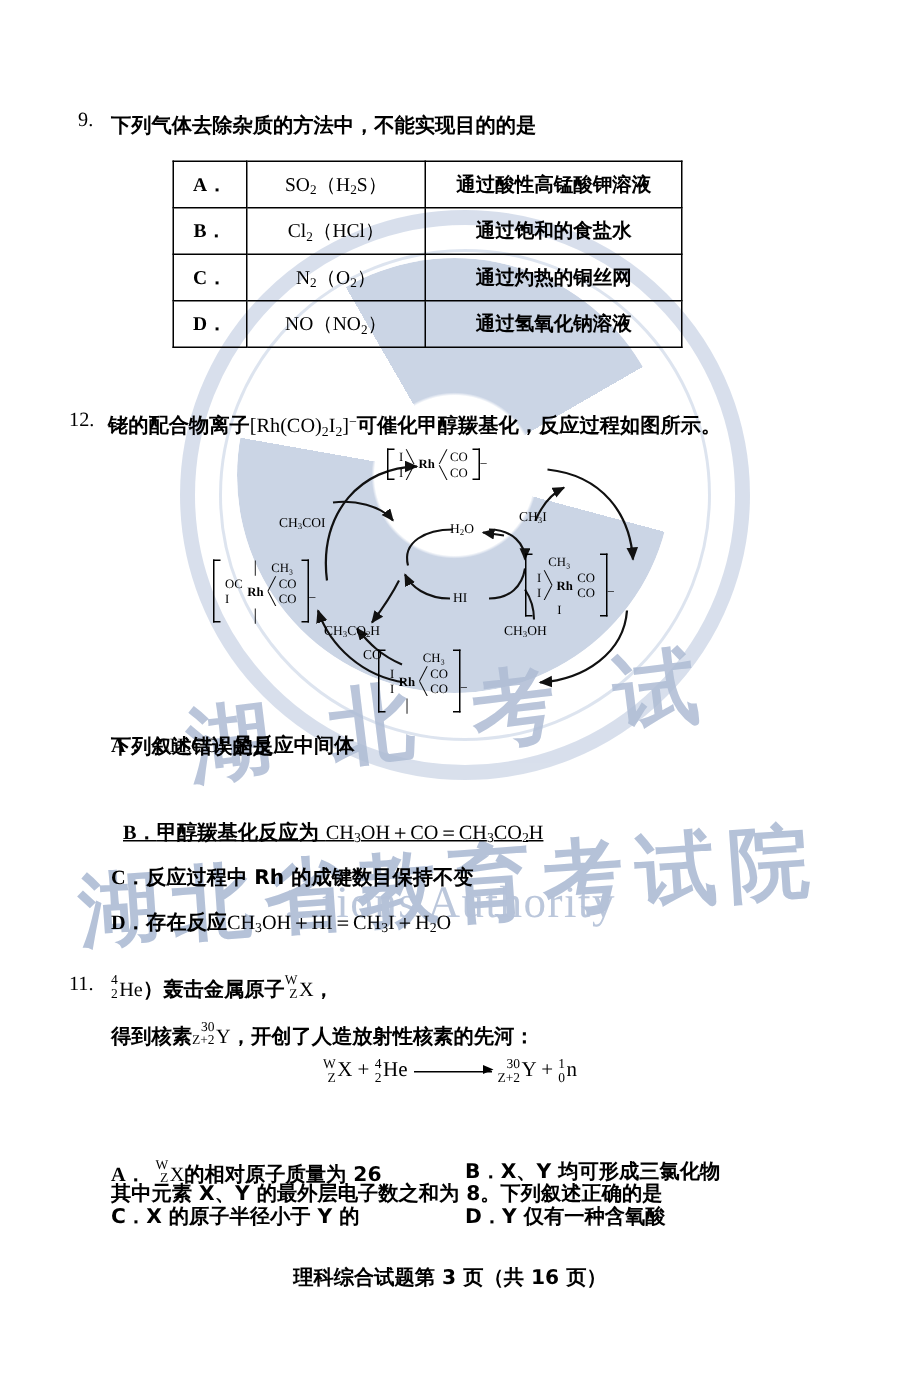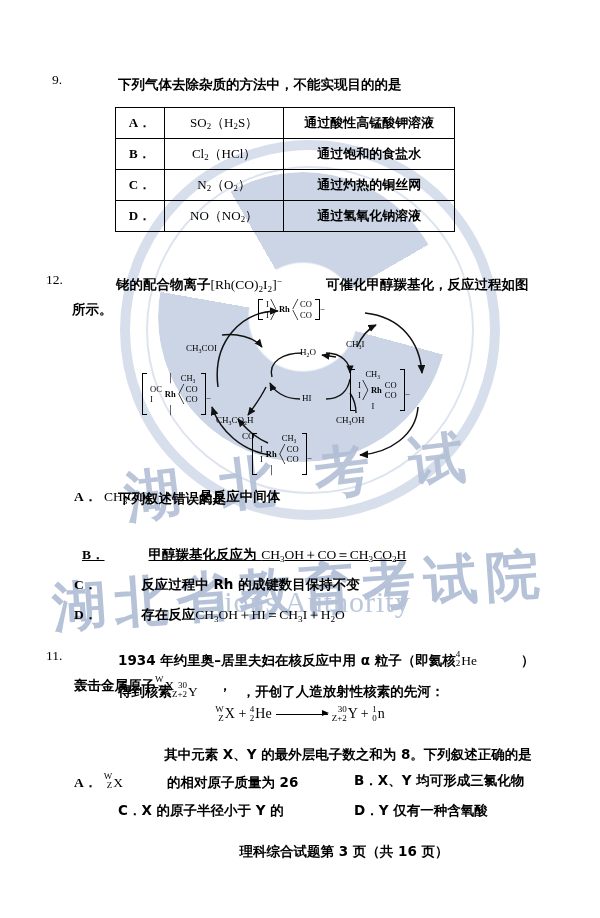--- a/index.html
+++ b/index.html
@@ -63,21 +63,21 @@
     font-family:"Liberation Serif",serif;
     font-size:30px;color:#b4c1d8;opacity:.9;letter-spacing:1px;
   }
 
   
   .content{position:relative;z-index:2;}
 
   .q{position:absolute;font-size:13.5px;line-height:1.8;}
   .qnum{position:absolute;font-size:13.5px;}
 
-  .cn{font-family:"DejaVu Sans","Liberation Sans",sans-serif;font-weight:600;margin-left:44px;}
+  .cn{font-family:"DejaVu Sans","Liberation Sans",sans-serif;font-weight:600;}
 
   sub{font-size:.68em;vertical-align:-.28em;}
   sup{font-size:.68em;vertical-align:.45em;}
 
   
   table.gt{
     position:absolute;left:115px;top:107px;width:340px;
     border-collapse:collapse;
     z-index:2;
   }
@@ -337,35 +337,35 @@
   <div class="opt" style="left:74px;top:576px;">
     <span class="optlabel">C．</span><span class="cn">反应过程中 Rh 的成键数目保持不变</span>
   </div>
 
   <div class="opt" style="left:74px;top:606px;">
     <span class="optlabel">D．</span><span class="cn">存在反应</span><span>CH<sub>3</sub>OH＋HI＝CH<sub>3</sub>I＋H<sub>2</sub>O</span>
   </div>
 
   <div class="qnum" style="left:46px;top:648px;">11.</div>
   <div class="q" style="left:74px;top:648px;width:470px;">
-    <span class="cn">1934 年约里奥–居里夫妇在核反应中用 α 粒子（即氦核</span><span class="frac" style="vertical-align:-1px;"><span>4</span><span>2</span></span>He<span class="cn">）轰击金属原子</span><span class="frac" style="vertical-align:-1px;"><span>W</span><span>Z</span></span>X<span class="cn">，</span>
+    <span class="frac" style="vertical-align:-1px;"><span>4</span><span>2</span></span>He<span class="cn">）轰击金属原子</span><span class="frac" style="vertical-align:-1px;"><span>W</span><span>Z</span></span>X<span class="cn">，</span>
   </div>
   <div class="q" style="left:74px;top:679px;width:470px;">
     <span class="cn">得到核素</span><span class="frac" style="vertical-align:-1px;"><span>30</span><span>Z+2</span></span>Y<span class="cn">，开创了人造放射性核素的先河：</span>
   </div>
 
   <div class="nuc" style="top:705px;">
     <span class="frac"><span>W</span><span>Z</span></span><span>X</span>
     <span>+</span>
     <span class="frac"><span>4</span><span>2</span></span><span>He</span><span class="arrowline"></span><span class="frac"><span>30</span><span>Z+2</span></span><span>Y</span>
     <span>+</span>
     <span class="frac"><span>1</span><span>0</span></span><span>n</span>
   </div>
 
-  <div class="q cn" style="left:74px;top:742px;width:460px;text-align:center;">其中元素 X、Y 的最外层电子数之和为 8。下列叙述正确的是</div>
+  <div class="q cn" style="left:74px;top:784px;width:460px;">其中元素 X、Y 的最外层电子数之和为 8。下列叙述正确的是</div>
 
   <div class="opt" style="left:74px;top:772px;">
     <span class="optlabel">A．</span>
     <span class="frac" style="vertical-align:-1px;margin-left:3px;"><span>W</span><span>Z</span></span><span>X</span><span class="cn">的相对原子质量为 26</span>
   </div>
   <div class="opt cn" style="left:310px;top:772px;">
     <span class="optlabel">B．</span><span>X、Y 均可形成三氯化物</span>
   </div>
   <div class="opt cn" style="left:74px;top:802px;">
     <span class="optlabel">C．</span><span>X 的原子半径小于 Y 的</span>

